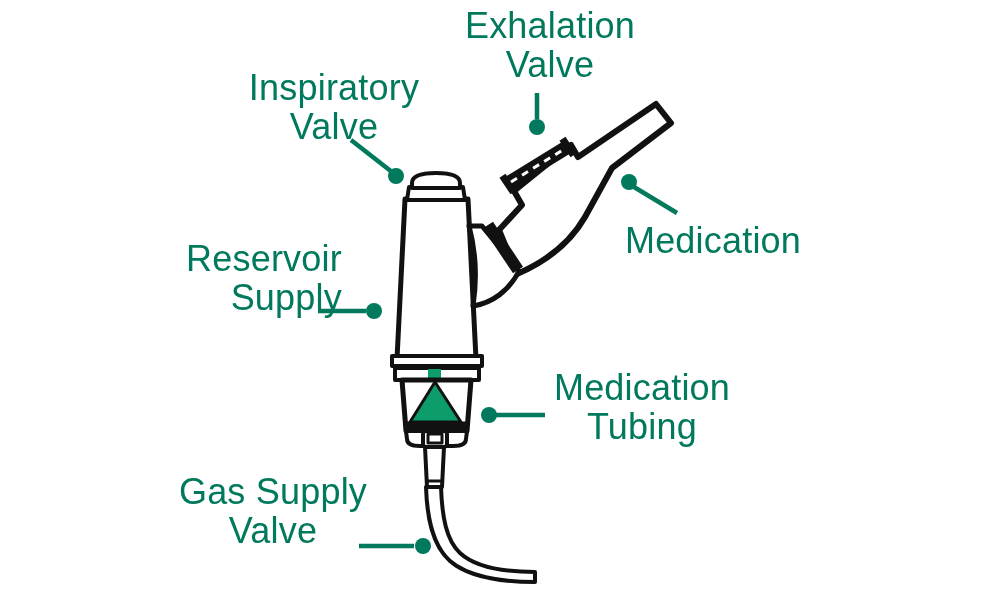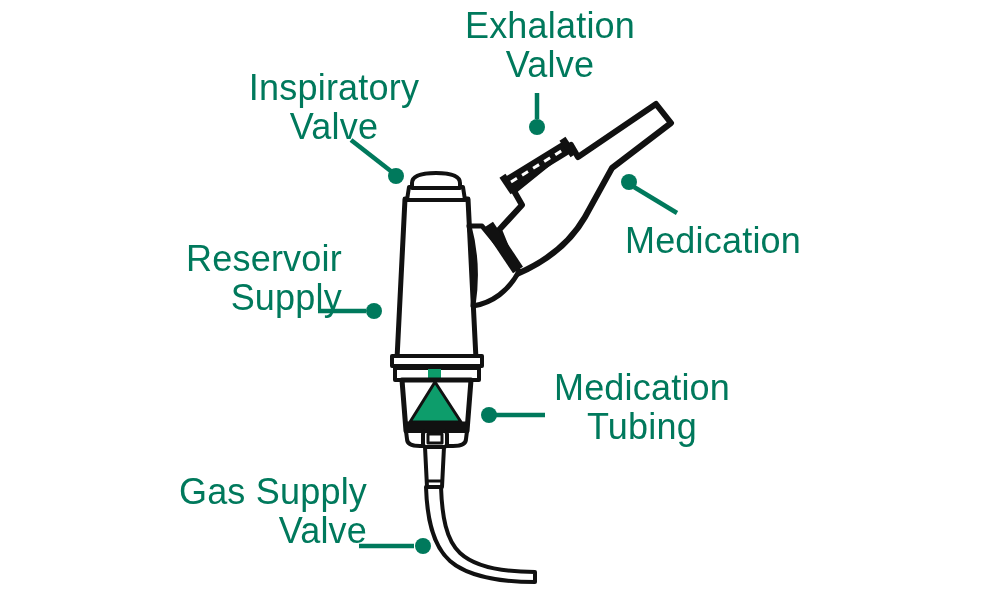--- a/index.html
+++ b/index.html
@@ -126,18 +126,18 @@
   <div class="lbl" style="left:264px; top:239px;text-align:right;">
     <div>Reservoir</div>
     <div>Supply</div>
   </div>
 
   <div class="lbl" style="left:642px; top:368px;">
     <div>Medication</div>
     <div>Tubing</div>
   </div>
 
-  <div class="lbl" style="left:273px; top:472px;text-align:right;">
+  <div class="lbl" style="left:273px; top:472px;">
     <div>Gas Supply</div>
     <div>Valve</div>
   </div>
 
 </div>
 
 </body></html>

